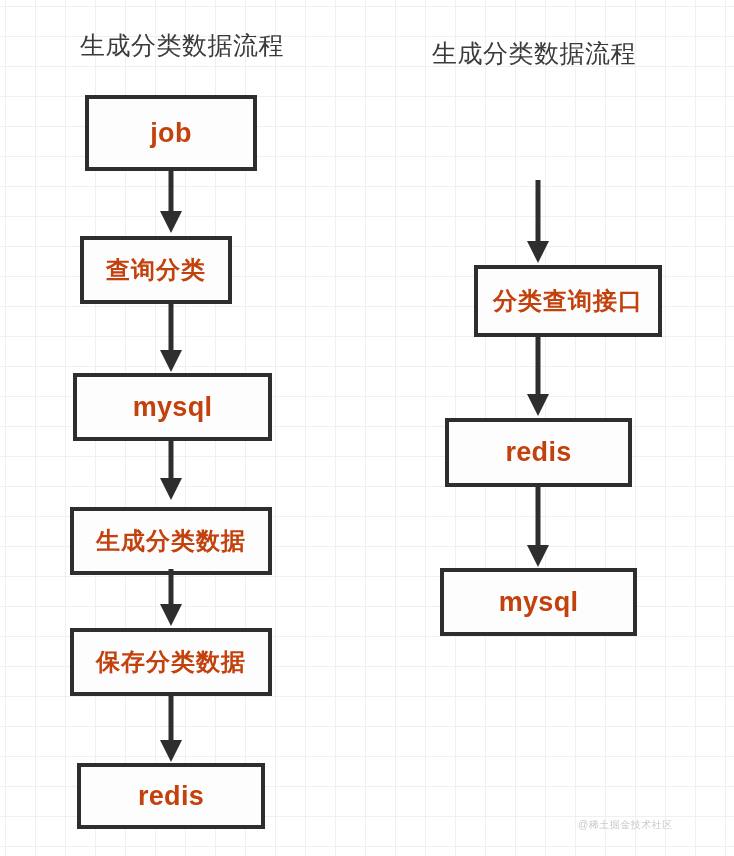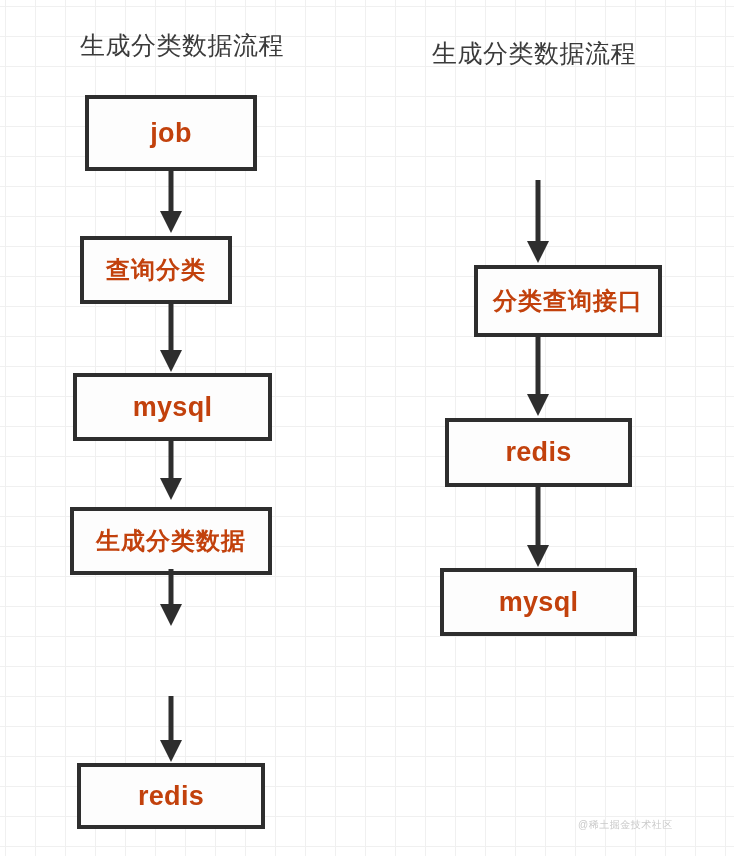--- a/index.html
+++ b/index.html
@@ -100,20 +100,23 @@
 
   <div class="node" style="left:70px; top:501px; width:202px; height:68px;margin-top:6px;">
     <span class="node-label lbl-cjk">生成分类数据</span>
   </div>
 
   <svg class="arrow" style="left:151px; top:569px;" width="40" height="59">
     <line x1="20" y1="0" x2="20" y2="37"></line>
     <polygon points="9,35 31,35 20,57"></polygon>
   </svg>
 
+  <div class="node" style="left:70px; top:628px; width:202px; height:68px;">
+    <span class="node-label lbl-cjk">保存分类数据</span>
+  </div>
 
   <svg class="arrow" style="left:151px; top:696px;" width="40" height="68">
     <line x1="20" y1="0" x2="20" y2="46"></line>
     <polygon points="9,44 31,44 20,66"></polygon>
   </svg>
 
   <div class="node" style="left:77px; top:763px; width:188px; height:66px;">
     <span class="node-label lbl-latin">redis</span>
   </div>
 

